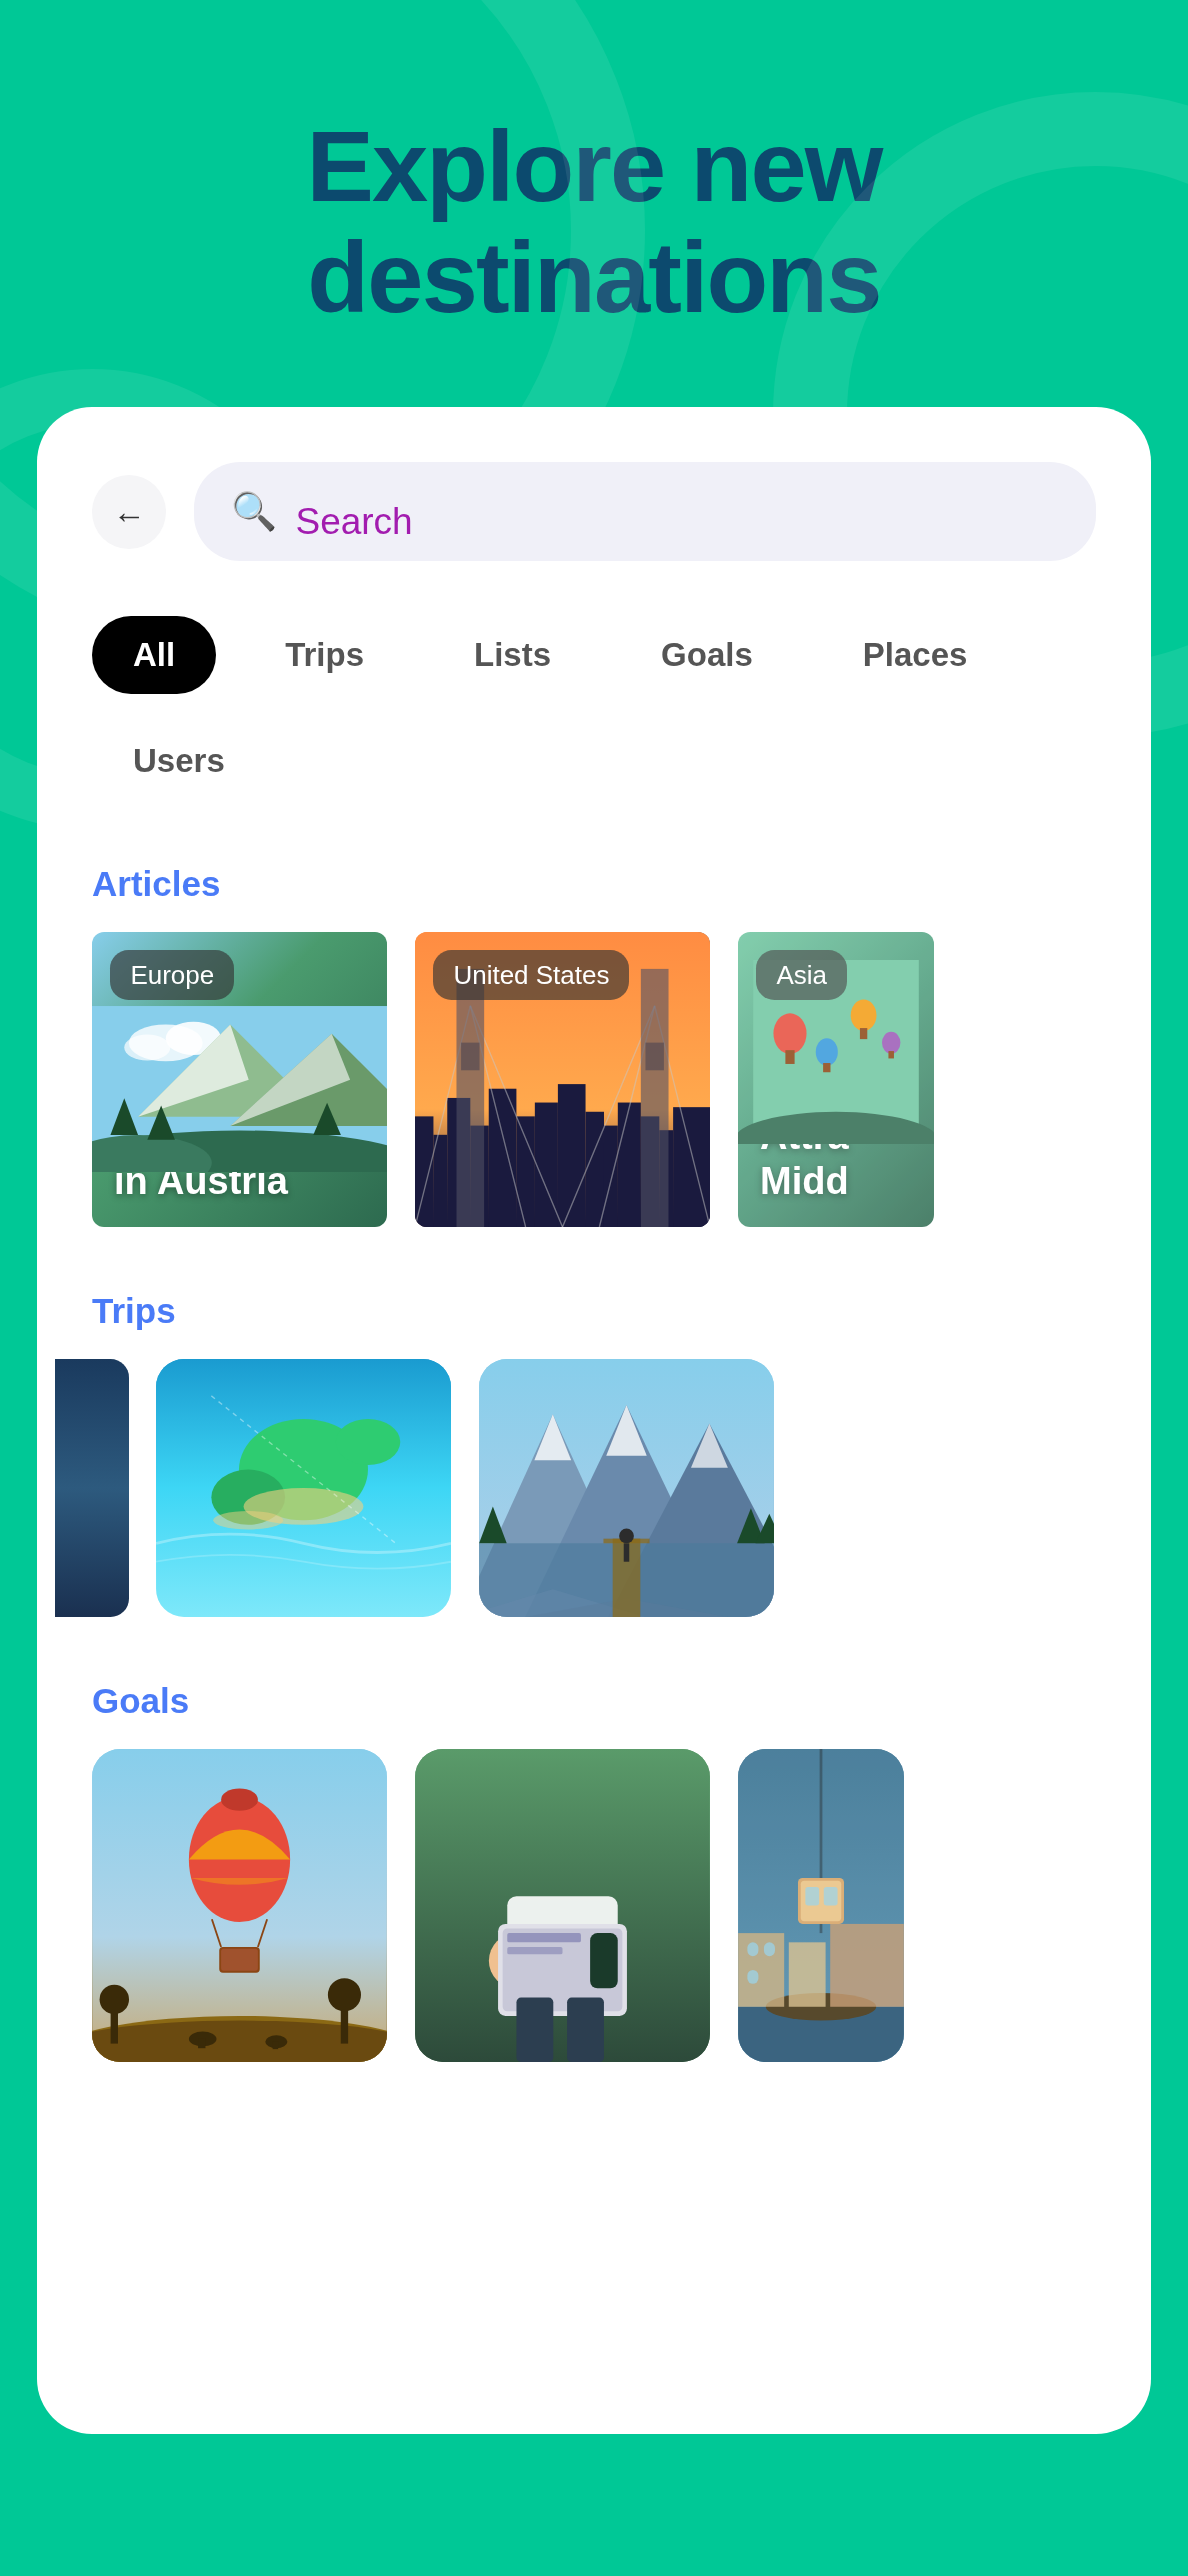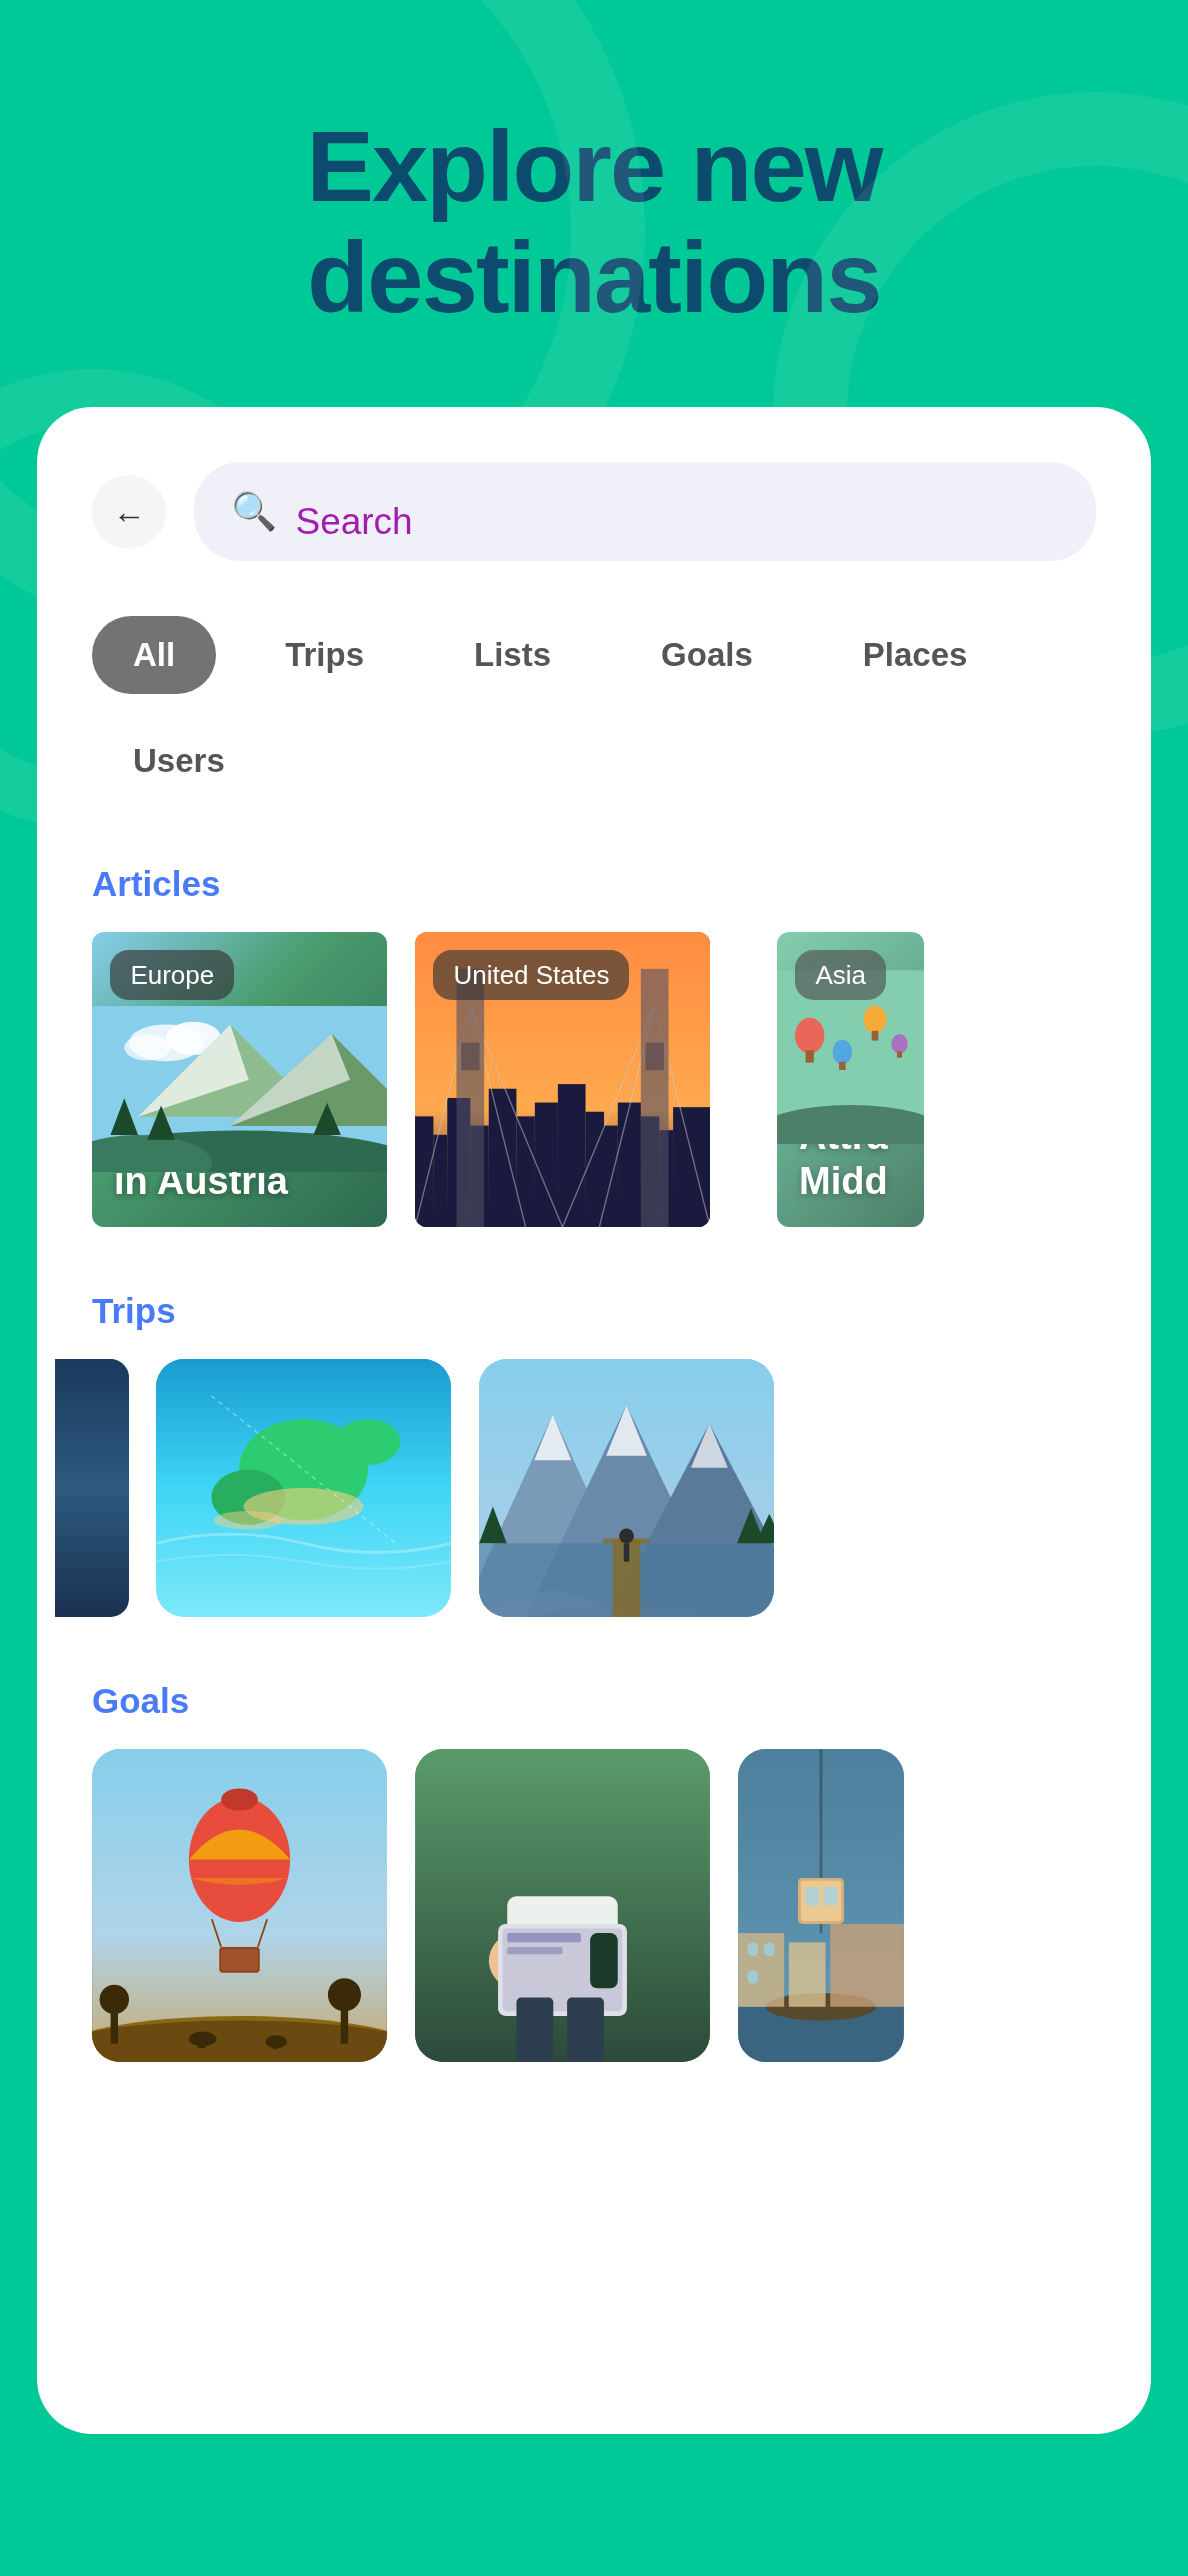--- a/index.html
+++ b/index.html
@@ -115,21 +115,21 @@
     .chip {
       padding: 20px 41px;
       border-radius: 46px;
       font-size: 33px;
       font-weight: 600;
       cursor: pointer;
       border: none;
     }
 
     .chip-active {
-      background: #737373;
+      background: #000000;
       color: white;
     }
 
     .chip-inactive {
       background: transparent;
       color: #555;
     }
 
     
     .section-label {
@@ -405,21 +405,21 @@
           <rect x="245" y="40" width="30" height="280" fill="rgba(80,80,100,0.6)"></rect>
 
           <rect x="50" y="120" width="20" height="30" fill="rgba(60,60,80,0.5)"></rect>
           <rect x="250" y="120" width="20" height="30" fill="rgba(60,60,80,0.5)"></rect>
         </svg>
         <div class="region-tag">United States</div>
         <div class="article-title">25 places in<br>New York</div>
       </div>
     </div>
 
-    <div class="article-card" style="width:147px;opacity:0.85;margin-left:39px;">
+    <div class="article-card" style="width:196px;opacity:0.85;">
       <div class="article-card-bg asia-bg">
 
         <svg style="position:absolute;top:28px;left:0;width:100%;height:184px;" viewBox="0 0 180 200">
           <rect width="180" height="200" fill="#6ec6a0"></rect>
           <ellipse cx="40" cy="80" rx="18" ry="22" fill="#e74c3c"></ellipse>
           <rect x="35" y="98" width="10" height="15" fill="#8B4513"></rect>
           <ellipse cx="120" cy="60" rx="14" ry="17" fill="#f39c12"></ellipse>
           <rect x="116" y="74" width="8" height="12" fill="#8B4513"></rect>
           <ellipse cx="80" cy="100" rx="12" ry="15" fill="#3498db"></ellipse>
           <rect x="76" y="112" width="8" height="10" fill="#8B4513"></rect>

